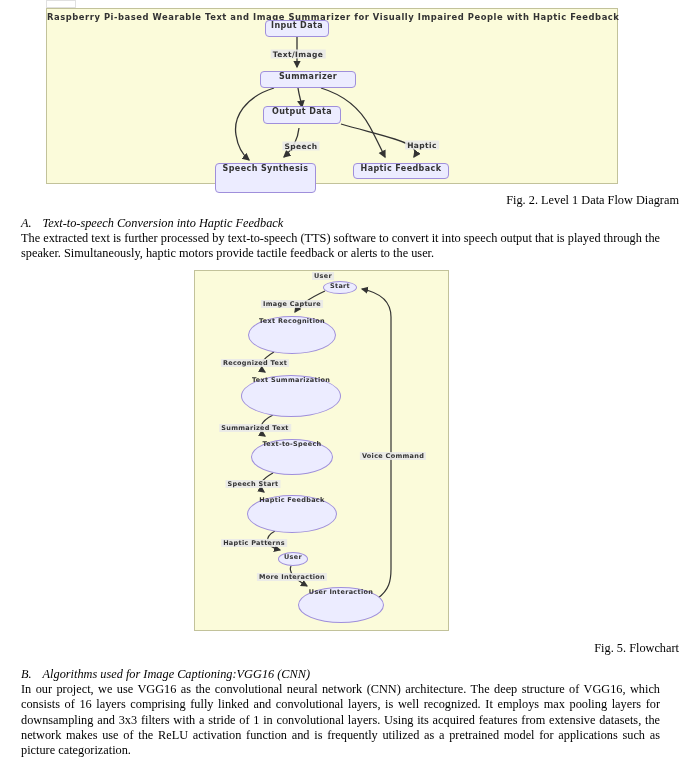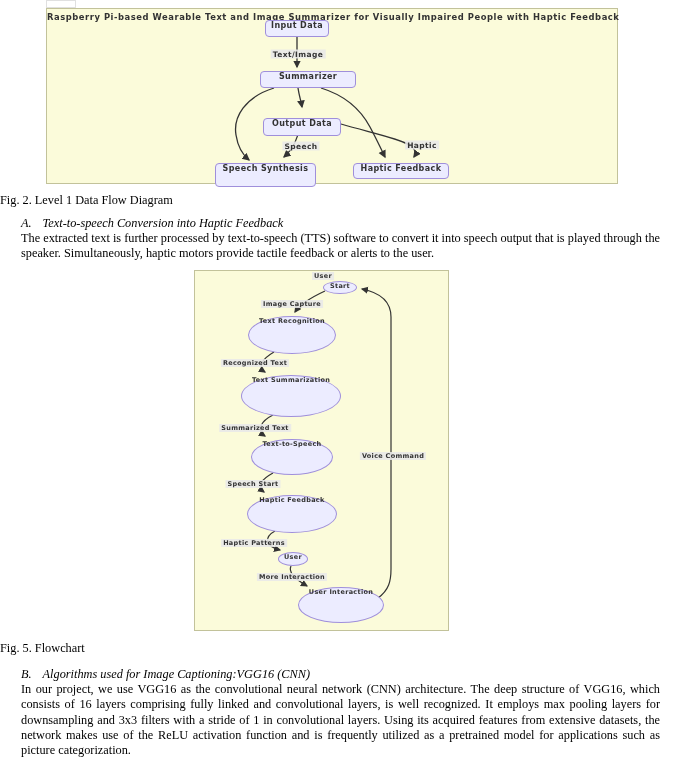--- a/index.html
+++ b/index.html
@@ -23,21 +23,21 @@
   .edges{position:absolute;left:0;top:0;pointer-events:none;}
 
   .fig2-title{position:absolute;top:3px;left:0;width:100%;text-align:center;
               color:#333;font-family:"DejaVu Sans","Liberation Sans",sans-serif;
               font-weight:600;font-size:8.4px;letter-spacing:.55px;white-space:nowrap;}
 
   .corner-tab{position:absolute;left:46px;top:0;width:30px;height:8px;background:#fff;
               border:1px solid #e0e0e0;box-sizing:border-box;}
 
   
-  .caption{position:absolute;left:0;width:100%;text-align:left;font-size:12.3px;}
+  .caption{position:absolute;left:0;width:100%;text-align:right;font-size:12.3px;}
   .sec-head{position:absolute;left:21px;font-size:12.3px;font-style:italic;}
   .sec-head .letter{display:inline-block;margin-right:11px;}
   .body-para{position:absolute;left:21px;width:639px;margin:0;font-size:12.3px;
              line-height:15.3px;text-align:justify;}
 </style>
 </head>
 <body>
 
 <div class="page">
 
@@ -62,24 +62,24 @@
         <path d="M294,115 C325,124 355,130 364,137 C369,141 369,145 367,148" marker-end="url(#arw2)"></path>
       </g>
     </svg>
 
     <div class="dg-node rect" style="left:218px;top:11px;width:64px;height:17px;">
         <span>Input Data</span>
       </div>
     <div class="dg-node rect" style="left:213px;top:62px;width:96px;height:17px;">
         <span>Summarizer</span>
       </div>
-    <div class="dg-node rect" style="left:216px;top:109px;width:78px;height:18px;">
+    <div class="dg-node rect" style="left:216px;top:97px;width:78px;height:18px;">
         <span>Output Data</span>
       </div>
-    <div class="dg-node rect" style="left:168px;top:154px;width:101px;height:24px;">
+    <div class="dg-node rect" style="left:168px;top:154px;width:101px;height:30px;">
         <span>Speech Synthesis</span>
       </div>
     <div class="dg-node rect" style="left:306px;top:154px;width:96px;height:16px;">
         <span>Haptic Feedback</span>
       </div>
 
     <div class="dg-label lbl2" style="left:251px;top:45px;">Text/Image</div>
     <div class="dg-label lbl2" style="left:254px;top:137px;">Speech</div>
     <div class="dg-label lbl2" style="left:375px;top:136px;">Haptic</div>
   </figure>

